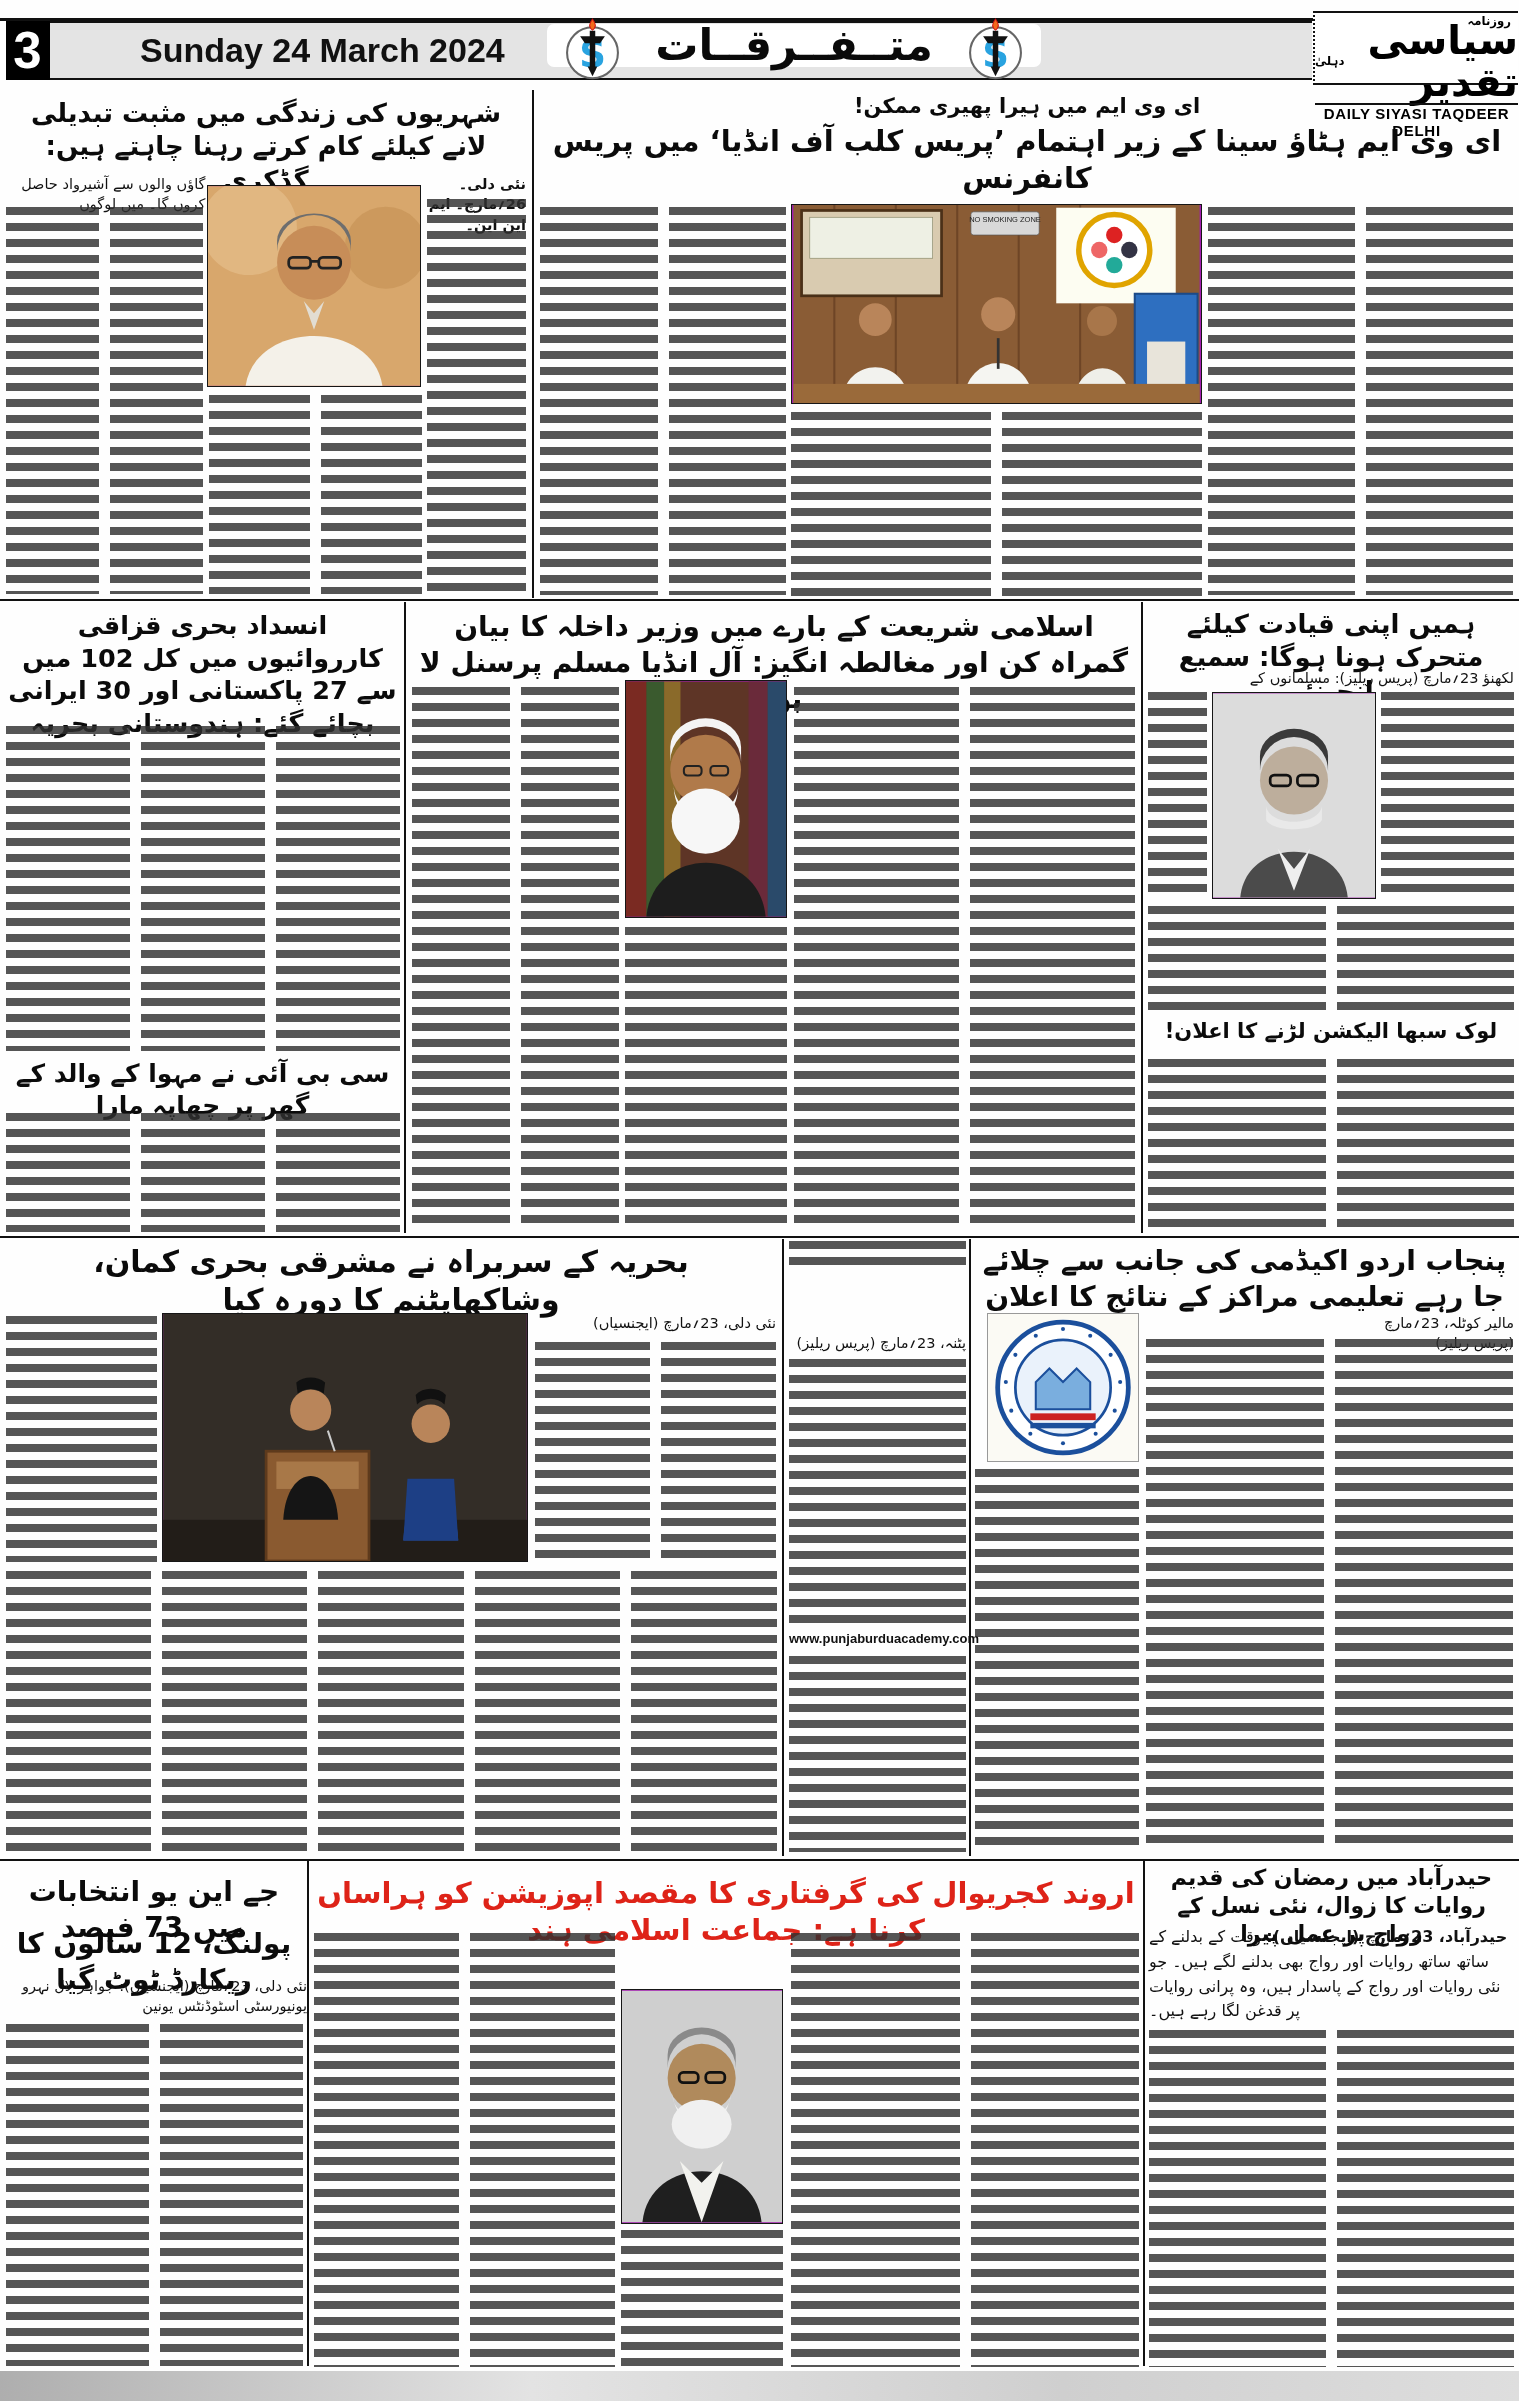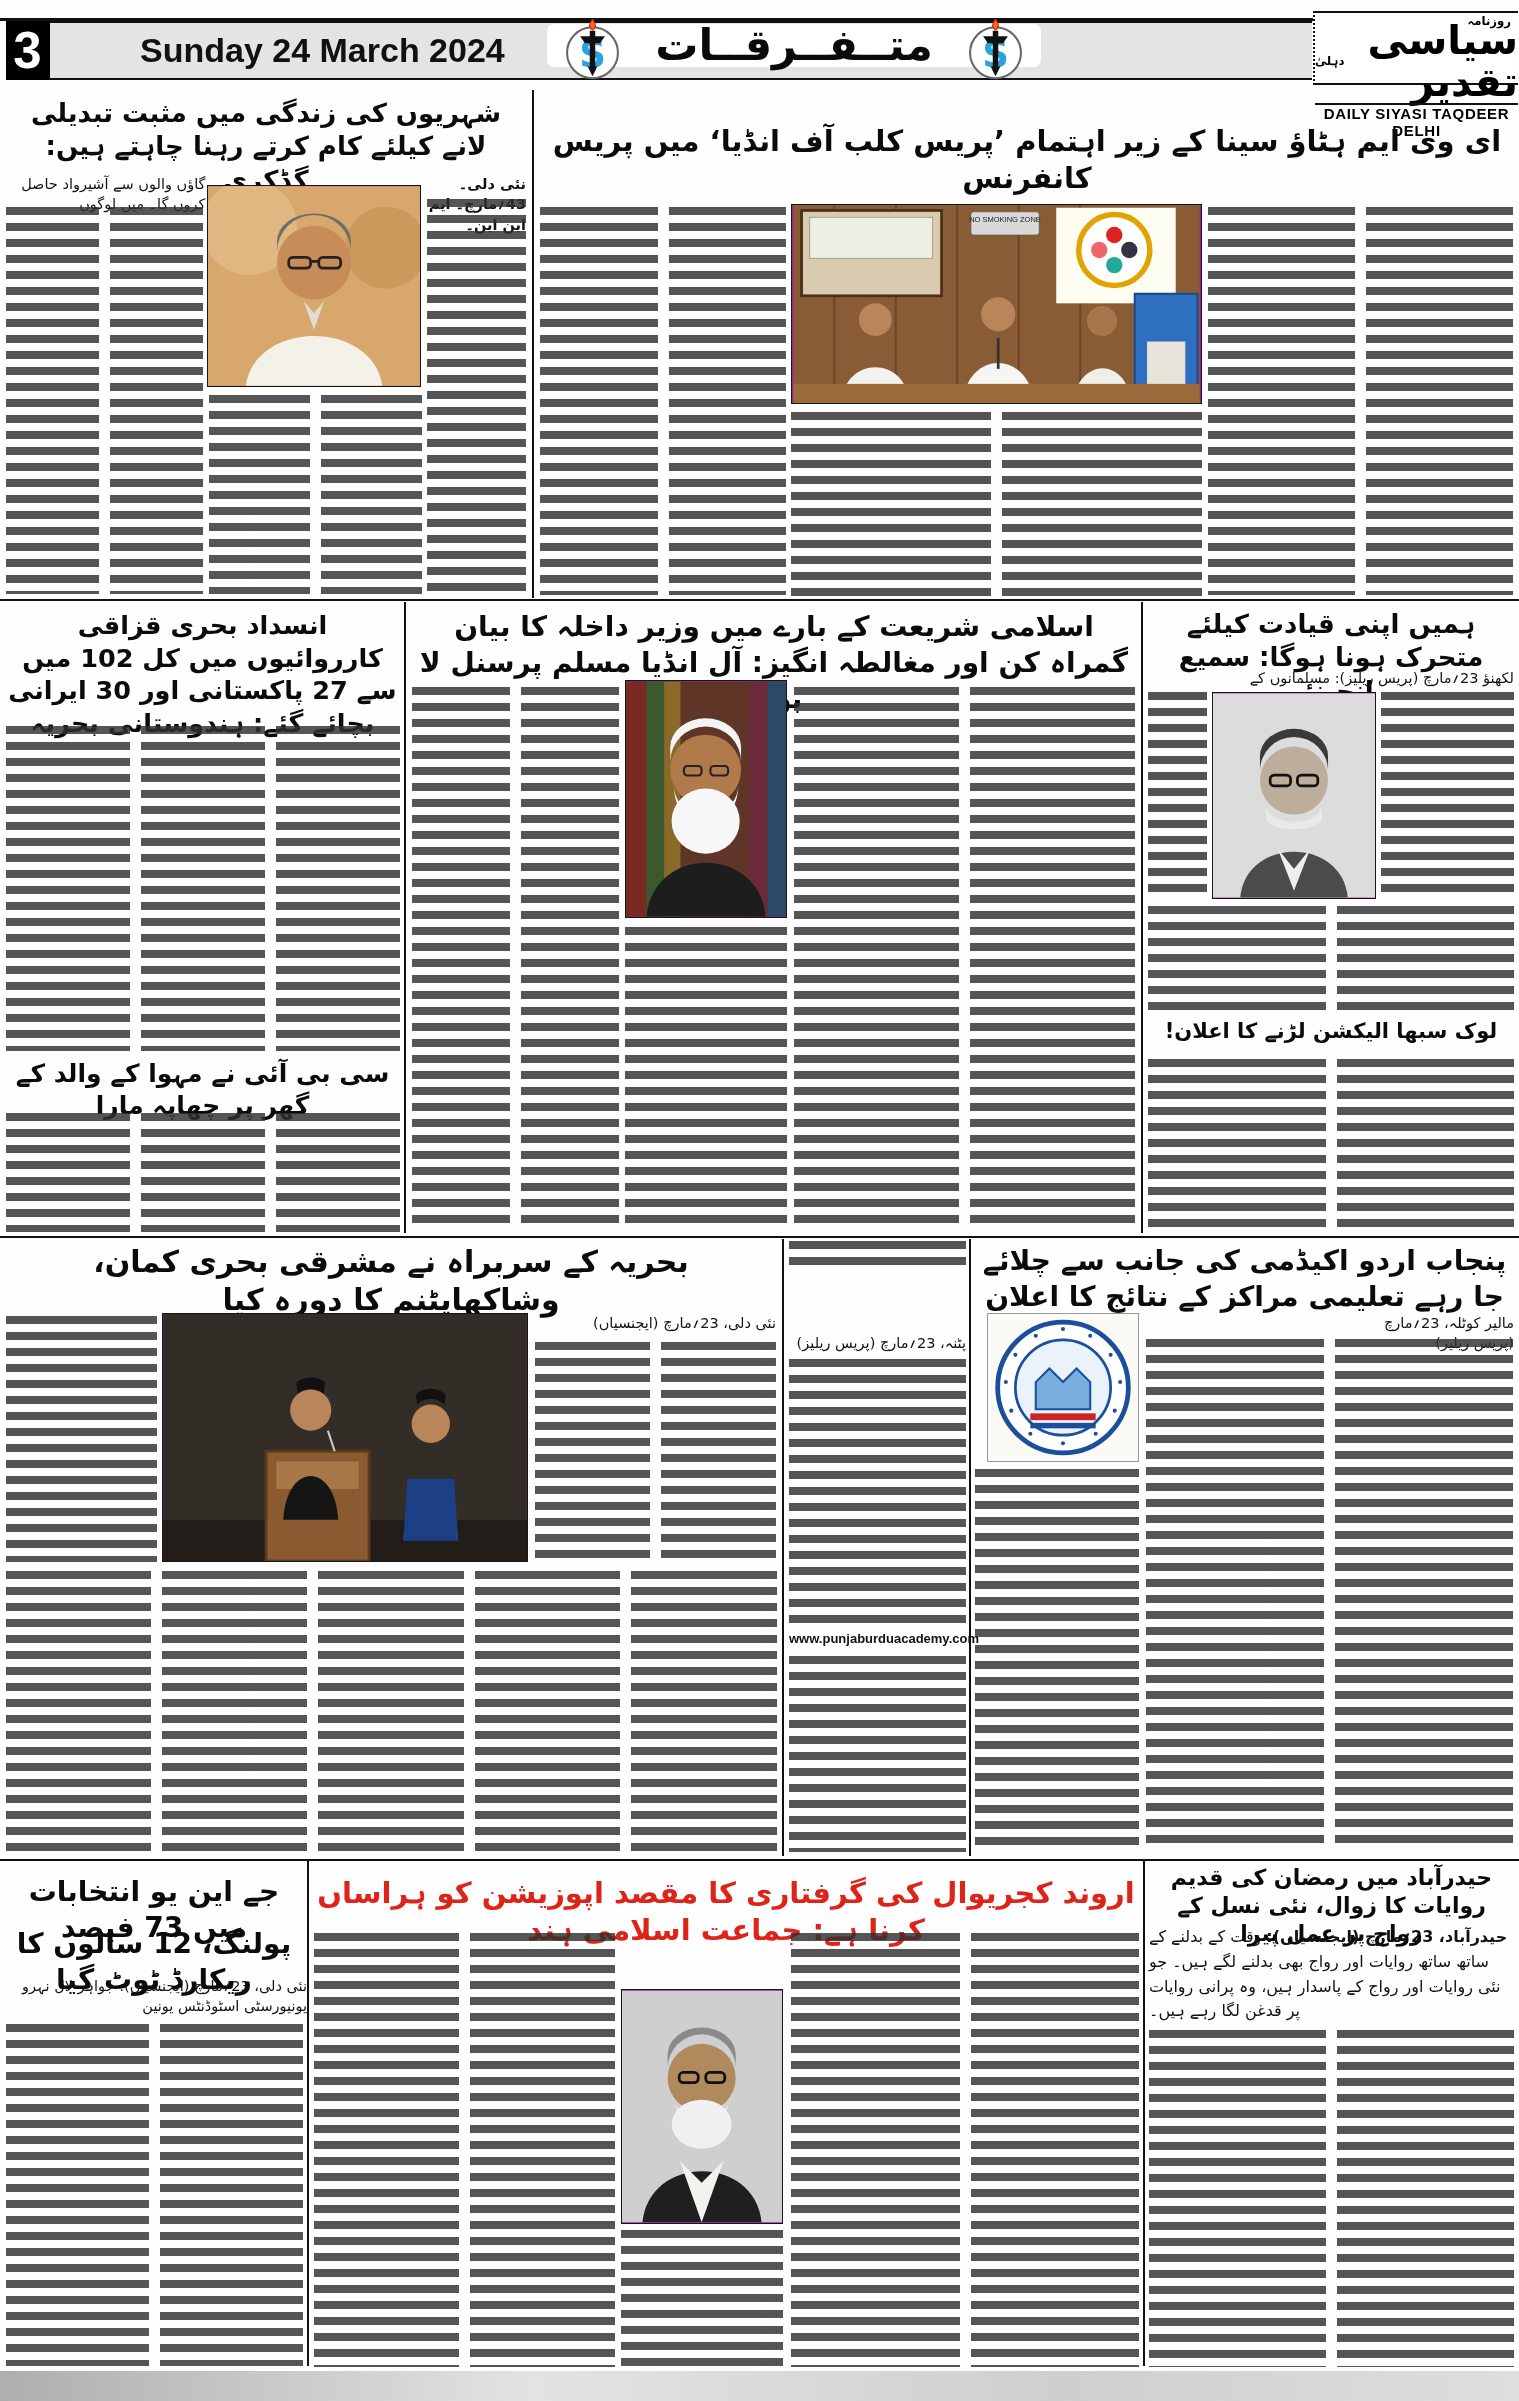--- a/index.html
+++ b/index.html
@@ -74,21 +74,21 @@
     <div style="display:flex;align-items:center;gap:4.1px;margin-top:-9.7px">
       <span class="brand-small">دہلیٰ</span>
       <span class="brand-urdu">سیاسی تقدیر</span>
     </div>
     <div class="brand-en">DAILY SIYASI TAQDEER DELHI</div>
   </div>
 
   <div class="rule" style="left:532px;top:90px;width:2.1px;height:508px"></div>
 
   <div class="abs hl" style="left:5.5px;top:97px;width:521px;font-size:26px">شہریوں کی زندگی میں مثبت تبدیلی لانے کیلئے کام کرتے رہنا چاہتے ہیں: گڈکری</div>
-  <div class="abs by" style="left:425px;top:174px;width:101px">نئی دلی۔ 43؍مارچ۔ ایم این این۔</div>
+  <div class="abs by" style="left:425px;top:174px;width:101px">نئی دلی۔ 26؍مارچ۔ ایم این این۔</div>
   <div class="abs by" style="left:5.5px;top:174px;width:200px;font-weight:normal">گاؤں والوں سے آشیرواد حاصل کروں گا۔ میں لوگوں</div>
   <div class="abs photo" style="left:207px;top:185px;width:214px;height:202px">
     <svg viewBox="0 0 310 292">
         <rect width="310" height="292" fill="#d8a76c"></rect>
         <circle cx="60" cy="60" r="70" fill="#e7c290" opacity=".6"></circle>
         <circle cx="260" cy="90" r="60" fill="#c08b4e" opacity=".5"></circle>
         <path d="M55 292 C70 195 240 195 255 292 Z" fill="#f4f1e9"></path>
         <circle cx="155" cy="112" r="54" fill="#c78d58"></circle>
         <path d="M101 96 A54 54 0 0 1 209 96 L209 80 A54 40 0 0 0 101 80 Z" fill="#6e6e6e"></path>
         <rect x="118" y="104" width="32" height="16" rx="6" fill="none" stroke="#222" stroke-width="4"></rect>
@@ -100,20 +100,21 @@
   <div class="abs cols" style="left:5.5px;top:207px;width:197px;height:387px">
     <i class="sim"></i>
     <i class="sim"></i>
   </div>
   <div class="abs sim" style="left:427px;top:199px;width:99px;height:395px"></div>
   <div class="abs cols" style="left:209px;top:395px;width:213px;height:199px">
     <i class="sim"></i>
     <i class="sim"></i>
   </div>
 
+  <div class="abs hl" style="left:540px;top:93px;width:974px;font-size:21px">ای وی ایم میں ہیرا پھیری ممکن!</div>
   <div class="abs hl" style="left:540px;top:123px;width:974px;font-size:29px">ای وی ایم ہٹاؤ سینا کے زیر اہتمام ’پریس کلب آف انڈیا‘ میں پریس کانفرنس</div>
   <div class="abs photo" style="left:791px;top:204px;width:411px;height:200px">
     <svg viewBox="0 0 595 290">
       <rect width="595" height="290" fill="#8a5c35"></rect>
       <g stroke="#6e4526" stroke-width="3">
           <line x1="60" y1="0" x2="60" y2="290"></line>
           <line x1="150" y1="0" x2="150" y2="290"></line>
           <line x1="240" y1="0" x2="240" y2="290"></line>
           <line x1="330" y1="0" x2="330" y2="290"></line>
           <line x1="420" y1="0" x2="420" y2="290"></line>

